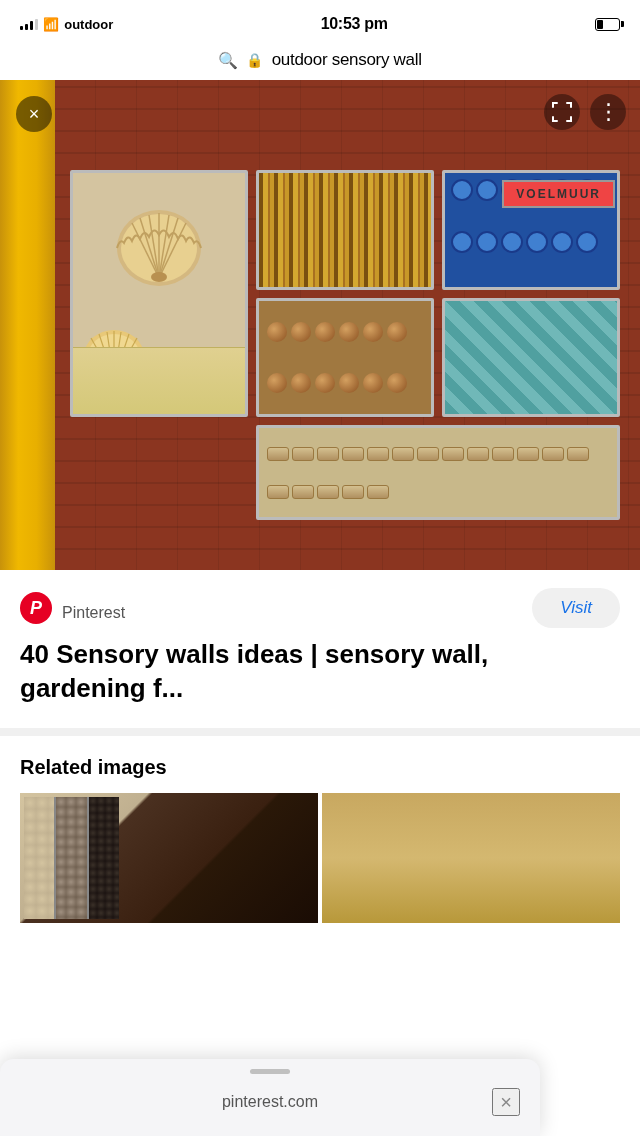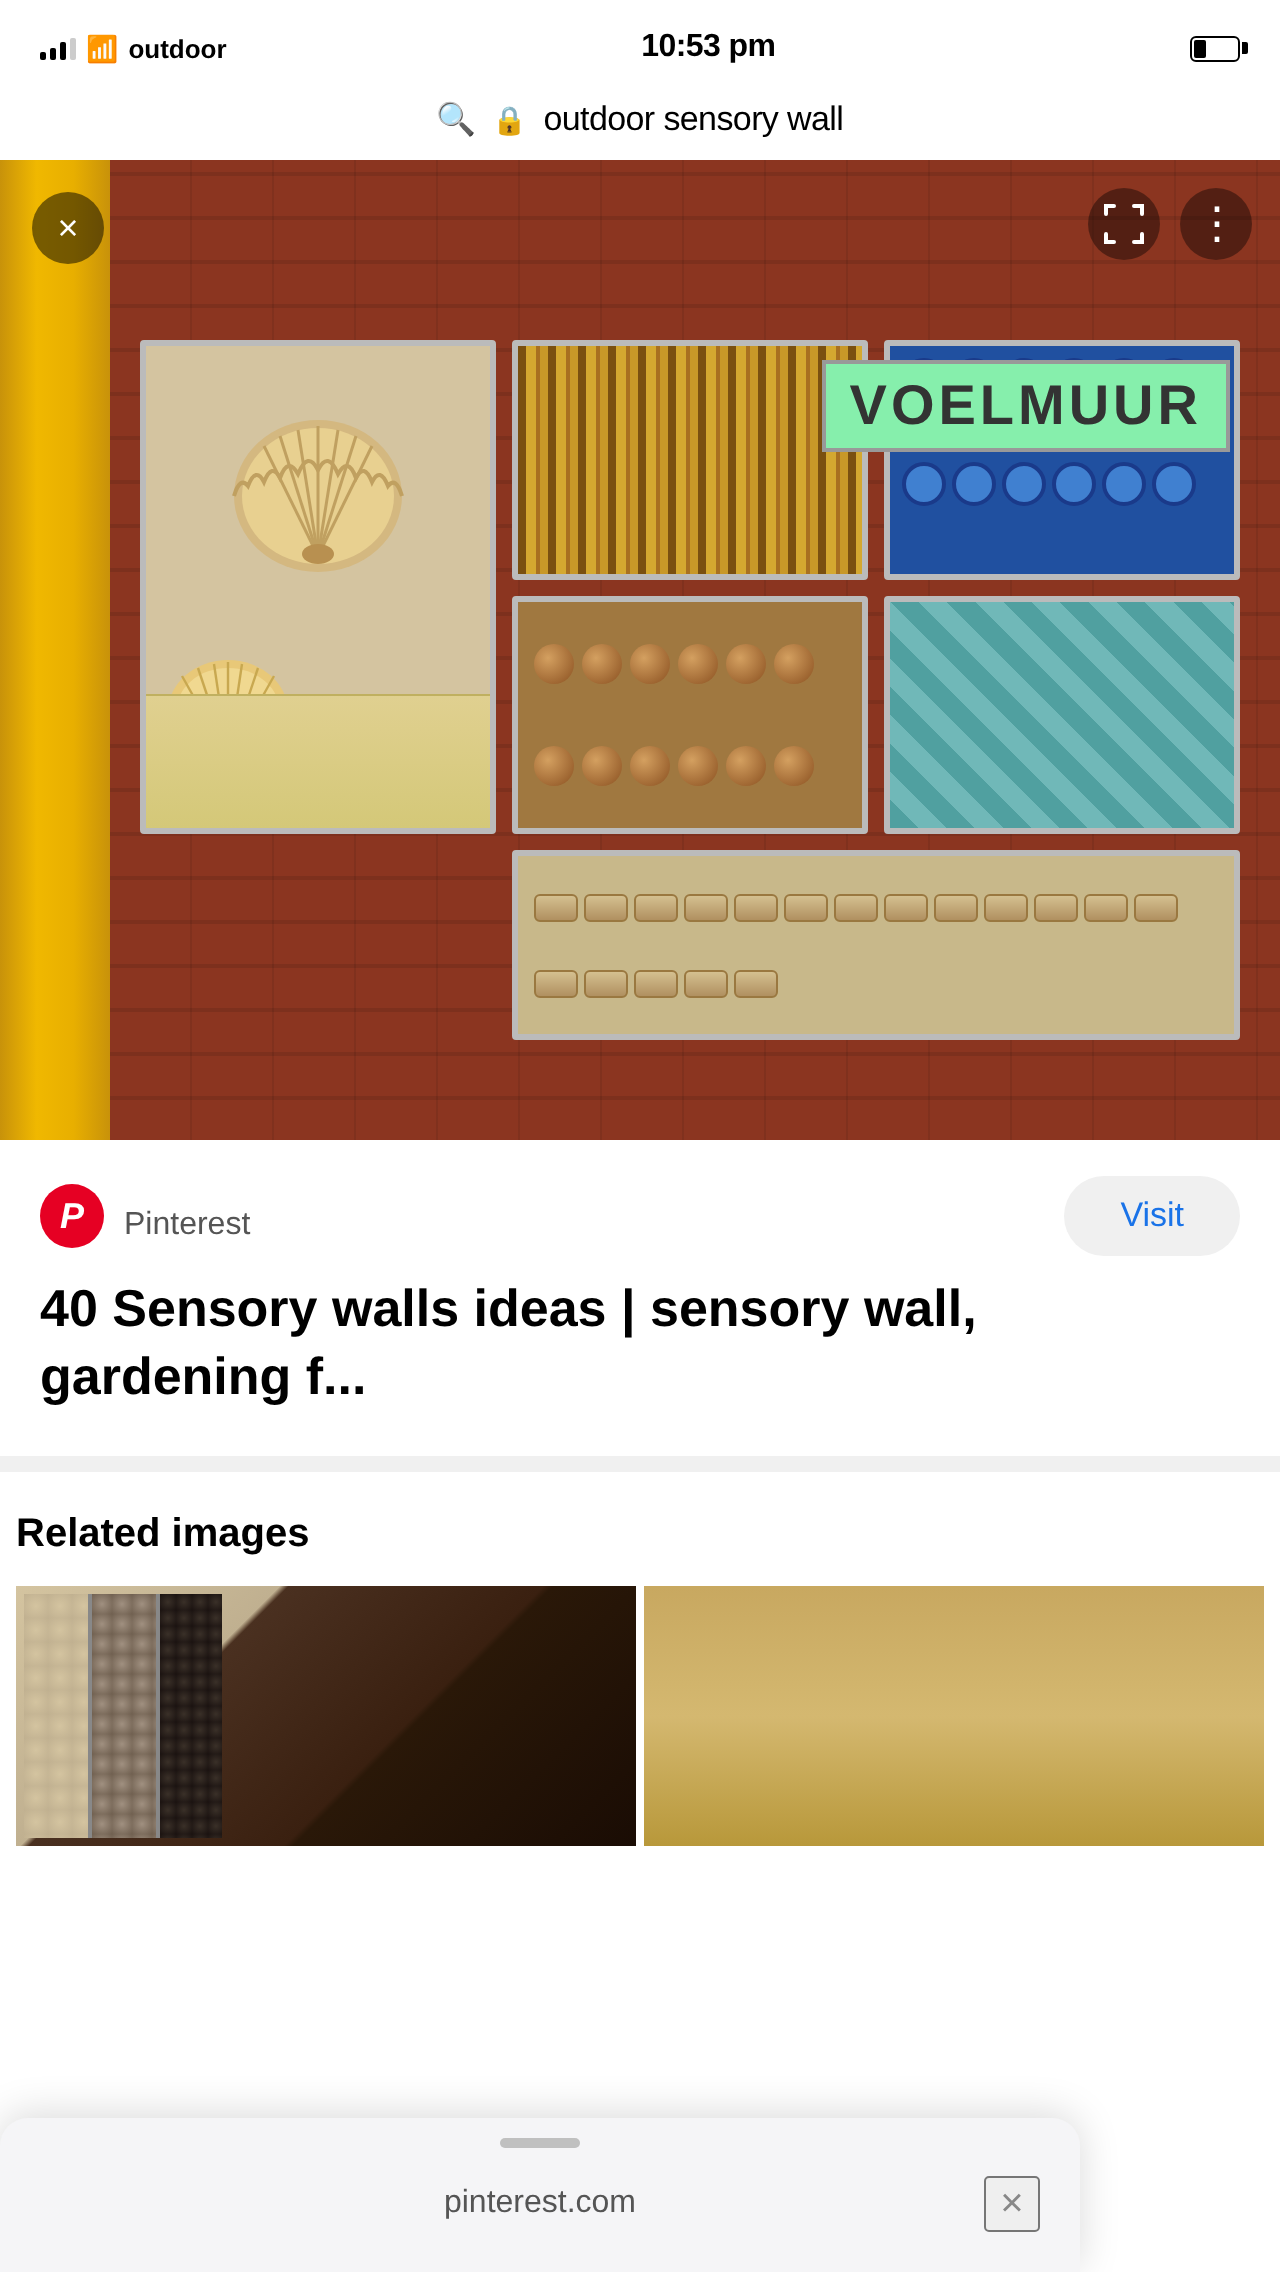--- a/index.html
+++ b/index.html
@@ -226,24 +226,24 @@
       grid-column: 2 / 4;
       background: #d0c098;
       min-height: 80px;
     }
 
     
     .voelmuur-label {
       position: absolute;
       top: 100px;
       right: 25px;
-      background: #86efac;
+      background: #ef4444;
       border: 2px solid #999;
       padding: 5px 12px;
-      font-size: 28px;
+      font-size: 12px;
       font-weight: bold;
       color: #333;
       letter-spacing: 2px;
       z-index: 10;
     }
 
     
     .close-btn {
       position: absolute;
       top: 16px;
@@ -400,20 +400,21 @@
 
     .visit-btn {
       background: #f0f0f0;
       border-radius: 20px;
       padding: 10px 28px;
       font-size: 17px;
       color: #1a73e8;
       font-weight: 500;
       cursor: pointer;
       border: none;
+      font-style: italic;
     }
 
     .title-text {
       font-size: 26px;
       font-weight: 600;
       color: #000;
       line-height: 1.3;
       margin-bottom: 10px;
     }
 
@@ -430,21 +431,21 @@
     }
 
     
     .divider {
       height: 8px;
       background: #f0f0f0;
     }
 
     
     .related-section {
-      padding: 20px 8px 10px;
+      padding: 20px 20px 10px;
       background: #fff;
     }
 
     .related-title {
       font-size: 20px;
       font-weight: 700;
       color: #000;
       margin-bottom: 14px;
     }
 

